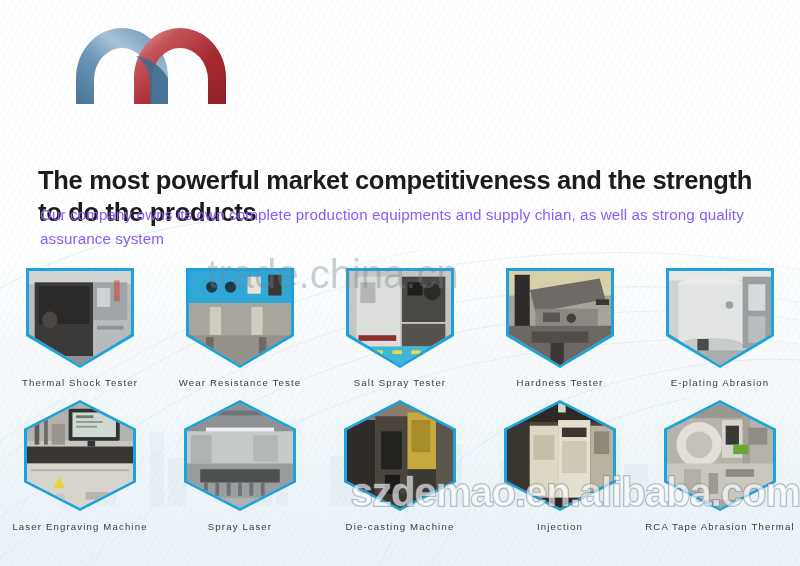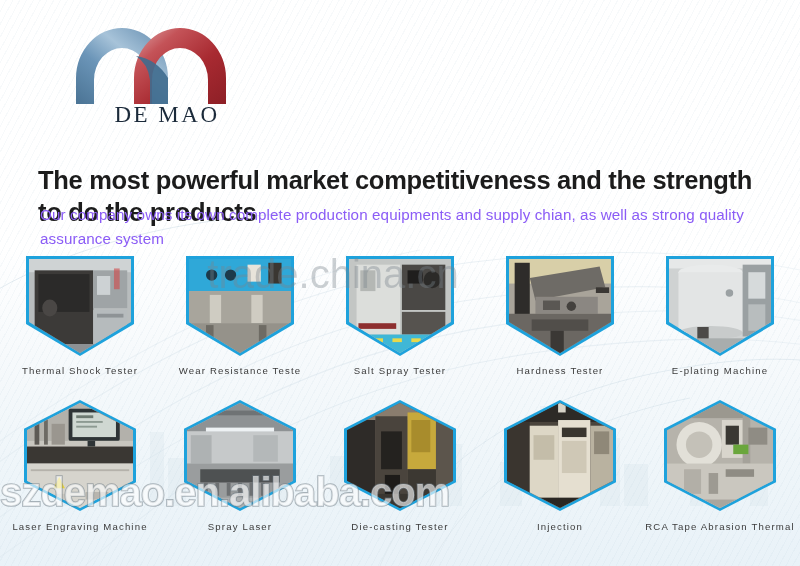--- a/index.html
+++ b/index.html
@@ -58,21 +58,21 @@
     color:#1c1c1c; letter-spacing:-0.3px;margin-top:24px;
   }
   .subline {
     position:absolute; left:40px; top:203px; width:715px;
     font-size:15.2px; line-height:1.55;
     color:#8b5cf6; letter-spacing:.1px;
   }
 
   
   .row { position:absolute; left:0; width:800px; display:flex; }
-  .row-1 { top:256px;  height:128px; }
+  .row-1 { top:268px;  height:128px; }
   .row-2 { top:400px;  height:132px; }
 
   .card {
     position:relative;
     flex:1 1 0;
     display:flex; flex-direction:column; align-items:center;
   }
 
   .thumb {
     position:relative;
@@ -117,21 +117,21 @@
   .wm-trade {
     position:absolute; left:0; top:252px; width:666px;
     text-align:center;
     font-size:40px; font-weight:300;
     letter-spacing:0px;
     color:rgba(120,132,140,0.38);
     pointer-events:none;
   }
   .wm-alibaba {
     position:absolute; left:0; top:470px; width:800px;
-    text-align:left;
+    text-align:right;
     font-size:40px; font-weight:bold;
     letter-spacing:-1px;
     color:rgba(255,255,255,0.62);
     -webkit-text-stroke:1.6px rgba(110,122,132,0.55);
     paint-order:stroke fill;
     pointer-events:none;
   }
 </style>
 </head>
 <body>
@@ -202,21 +202,20 @@
           <stop offset="100%" stop-color="#8d1f26"></stop>
         </linearGradient>
       </defs>
 
       <path d="M14,82 L14,56 A46,50 0 0 1 106,56 L106,82 L88,82 L88,58 A28,32 0 0 0 32,58 L32,82 Z" fill="url(#blueArch)"></path>
 
       <path d="M72,82 L72,56 A46,50 0 0 1 164,56 L164,82 L146,82 L146,58 A28,32 0 0 0 90,58 L90,82 Z" fill="url(#redArch)"></path>
 
       <path d="M88,82 L88,58 A28,32 0 0 0 74,34 A46,50 0 0 1 106,56 L106,82 Z" fill="#3f6b8e" opacity=".9"></path>
     </svg>
-    <div class="logo-text">DE MAO</div>
   </div>
 
   <div class="headline">The most powerful market competitiveness and the strength to do the products</div>
 
   <div class="subline">Our company owns its own complete production equipments and supply chian, as well as strong quality assurance system</div>
 
   <div class="row row-1">
 
     <div class="card">
       <div class="thumb">
@@ -316,21 +315,21 @@
             <ellipse cx="44" cy="78" rx="34" ry="7" fill="#c8cbcb"></ellipse>
             <rect x="78" y="6" width="30" height="76" fill="#9aa0a2"></rect>
             <rect x="84" y="14" width="18" height="28" fill="#d6dadb"></rect>
             <rect x="84" y="48" width="18" height="28" fill="#b8bdbe"></rect>
             <circle cx="64" cy="36" r="4" fill="#9ba1a3"></circle>
             <rect x="30" y="72" width="12" height="14" fill="#4c4a48"></rect>
             <rect x="0" y="84" width="108" height="16" fill="#a8adad"></rect>
           </svg>
         </div>
       </div>
-      <div class="card-label">E-plating Machine</div>
+      <div class="card-label">E-plating Abrasion</div>
     </div>
 
   </div>
 
   <div class="row row-2">
 
     <div class="card">
       <div class="thumb">
         <div class="thumb-inner">
           <svg class="photo" viewBox="0 0 112 112" preserveAspectRatio="none">
@@ -397,21 +396,21 @@
             <rect x="36" y="30" width="22" height="40" fill="#24221f"></rect>
             <rect x="64" y="10" width="30" height="60" fill="#c7a93c"></rect>
             <rect x="68" y="18" width="20" height="34" fill="#a88c2c"></rect>
             <rect x="64" y="70" width="30" height="42" fill="#3c3832"></rect>
             <rect x="94" y="18" width="18" height="94" fill="#5c554c"></rect>
             <rect x="0" y="96" width="112" height="16" fill="#3a3630"></rect>
             <rect x="40" y="76" width="16" height="20" fill="#1d1b19"></rect>
           </svg>
         </div>
       </div>
-      <div class="card-label">Die-casting Tester</div>
+      <div class="card-label">Die-casting Machine</div>
     </div>
 
     <div class="card">
       <div class="thumb">
         <div class="thumb-inner">
           <svg class="photo" viewBox="0 0 112 112" preserveAspectRatio="none">
             <rect width="112" height="112" fill="#4a443c"></rect>
             <rect x="0" y="0" width="112" height="20" fill="#2d2a26"></rect>
             <rect x="14" y="2" width="10" height="8" fill="#e8e4d8"></rect>
             <rect x="54" y="0" width="8" height="10" fill="#d8d4c8"></rect>

